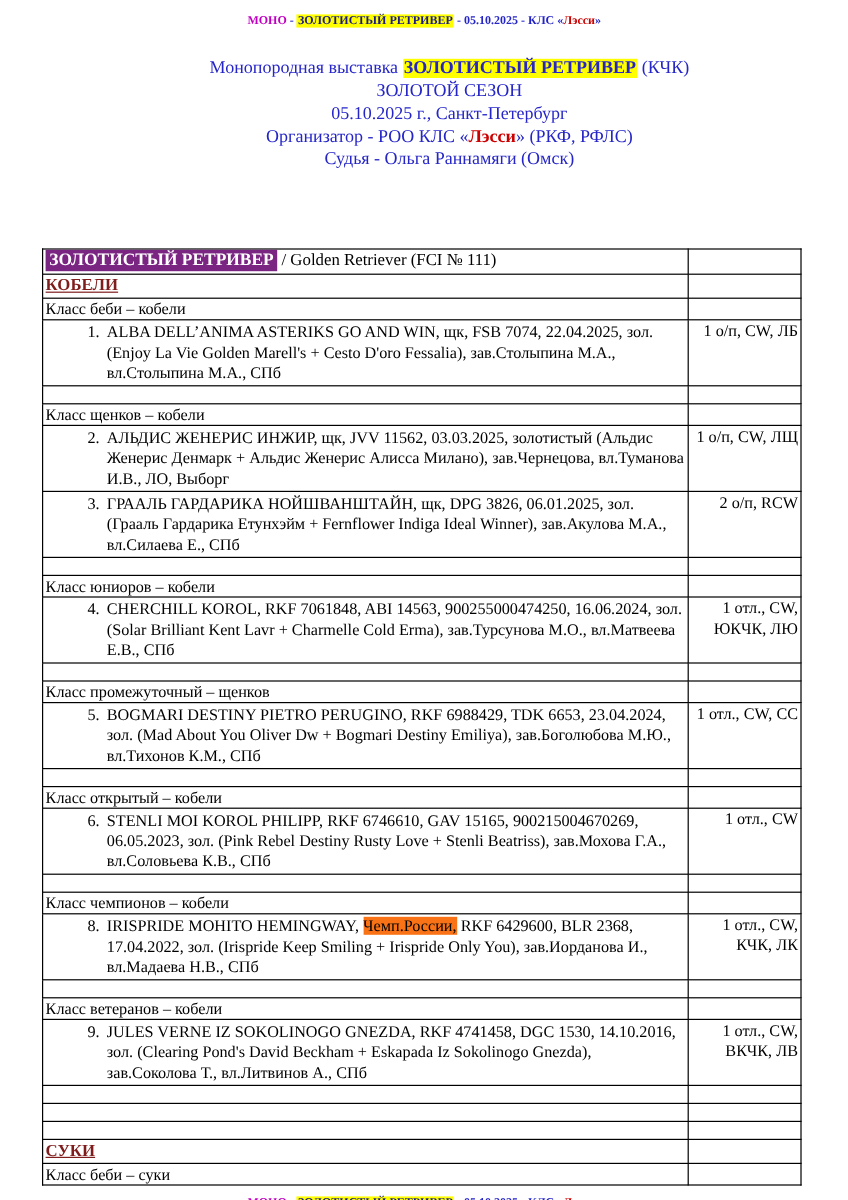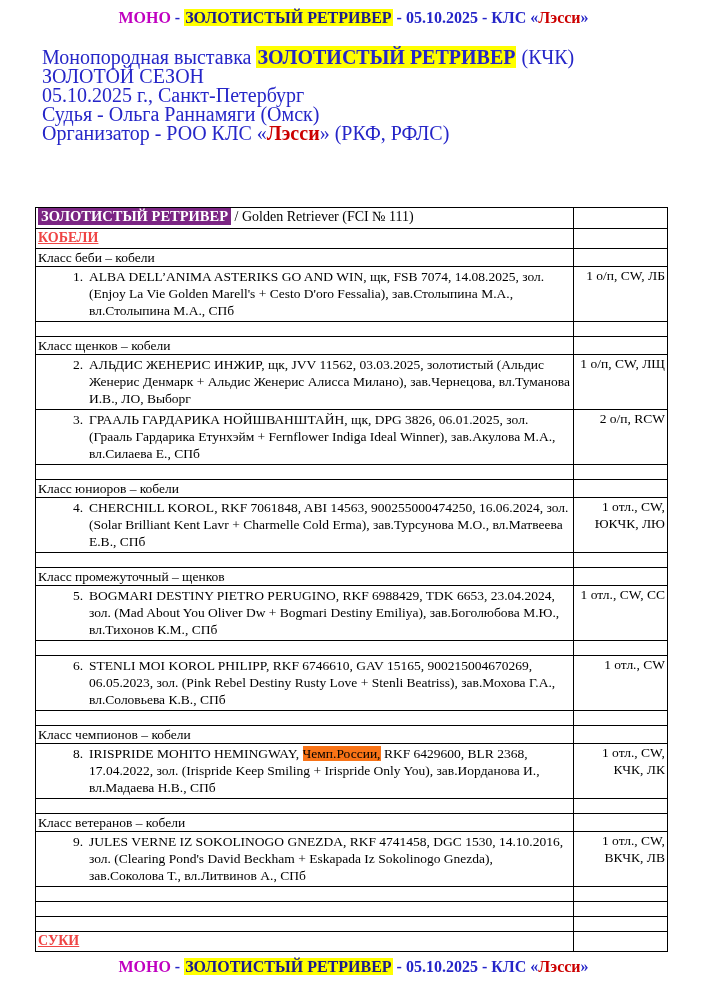--- a/index.html
+++ b/index.html
@@ -2,33 +2,33 @@
 <html><head>
 <meta charset="utf-8">
 <style>
   html,body{margin:0;padding:0;background:#ffffff;}
   .page{
     position:relative;width:707px;height:1000px;background:#fff;
     font-family:"Liberation Serif",serif;color:#000;overflow:hidden;
   }
   
   .runline{
-    text-align:center;font-size:16px;font-weight:bold;line-height:15px;
+    text-align:center;font-size:10px;font-weight:bold;line-height:15px;
     white-space:nowrap;
   }
   .runline .mono{color:#c000c0;}
   .runline .dash{color:#2525c8;}
   .runline .breed-hl{background:#ffff00;color:#1a1a8c;padding:0 1px;}
   .runline .mid{color:#2525c8;}
   .runline .club{color:#cc0000;}
   .hdr{margin-top:10px;}
   .ftr{margin-top:7px;}
 
   
-  .title-block{margin:23px 0 0 42px;font-size:20px;line-height:19px;color:#2525c8;}
+  .title-block{margin:23px 0 0 42px;font-size:15px;line-height:19px;color:#2525c8;text-align:center;}
   .title-block .hl{background:#ffff00;font-weight:bold;padding:0 1px;}
   .title-block .b{font-weight:normal;}
   .title-block .club{color:#cc0000;font-weight:bold;}
 
   
   table.catalog{
     border-collapse:collapse;table-layout:fixed;
     margin:64px 0 0 35px;width:632px;
   }
   table.catalog td{
@@ -36,21 +36,21 @@
     font-size:13.5px;line-height:17px;padding:0 2px;
     overflow:hidden;
   }
   td.c-res{padding:1px 3px;text-align:right;}
   tr.r-breed td{height:20px;}
   tr.r-breed .breed-badge{
     background:#7b2583;color:#ffffff;font-weight:bold;font-size:14.5px;padding:1px 3px;
   }
   tr.r-breed .breed-rest{font-size:14px;}
   tr.r-gender td{height:19px;}
-  .gender-link{color:#ef4444;font-weight:bold;text-decoration:underline;font-size:14px;cursor:pointer;}
+  .gender-link{color:#7f1d1d;font-weight:bold;text-decoration:underline;font-size:14px;cursor:pointer;}
   tr.r-class td{height:16px;}
   tr.r-empty td{height:14px;}
   tr.r-entry td.c-main{padding:1px 2px 2px 2px;}
   .entry{display:flex;}
   .entry .num{flex:0 0 45px;text-align:right;margin-right:6px;}
   .entry .etext{flex:1 1 auto;}
   .entry .ename{font-weight:normal;}
   .entry .ghl{background:#f97316;}
 </style>
 </head>
@@ -59,22 +59,22 @@
 <div class="page">
 
   <div class="runline hdr">
     <span class="mono">МОНО</span><span class="dash"> - </span><span class="breed-hl">ЗОЛОТИСТЫЙ РЕТРИВЕР</span><span class="mid"> - 05.10.2025 - КЛС «</span><span class="club">Лэсси</span><span class="mid">»</span>
   </div>
 
   <div class="title-block">
     <div><span>Монопородная выставка </span><span class="hl">ЗОЛОТИСТЫЙ РЕТРИВЕР</span><span> (КЧК)</span></div>
     <div class="b">ЗОЛОТОЙ СЕЗОН</div>
     <div>05.10.2025 г., Санкт-Петербург</div>
+    <div><span>Организатор - РОО КЛС «</span><span class="club">Лэсси</span><span>» (РКФ, РФЛС)</span></div>
     <div>Судья - Ольга Раннамяги (Омск)</div>
-    <div><span>Организатор - РОО КЛС «</span><span class="club">Лэсси</span><span>» (РКФ, РФЛС)</span></div>
   </div>
 
   <table class="catalog">
     <colgroup>
         <col style="width:538px">
         <col style="width:94px">
       </colgroup>
 
     <tbody>
         <tr class="r-breed">
@@ -89,21 +89,21 @@
 
     <tr class="r-class">
       <td class="c-main">Класс беби – кобели</td>
       <td class="c-res"></td>
     </tr>
 
     <tr class="r-entry">
       <td class="c-main">
         <div class="entry">
           <span class="num">1.</span>
-          <span class="etext"><span class="ename">ALBA DELL’ANIMA ASTERIKS GO AND WIN</span><span>, щк, FSB 7074, 14.08.2025, зол. (Enjoy La Vie Golden Marell's + Cesto D'oro Fessalia), зав.Столыпина М.А., вл.Столыпина М.А., СПб</span></span>
+          <span class="etext"><span class="ename">ALBA DELL’ANIMA ASTERIKS GO AND WIN</span><span>, щк, FSB 7074, 22.04.2025, зол. (Enjoy La Vie Golden Marell's + Cesto D'oro Fessalia), зав.Столыпина М.А., вл.Столыпина М.А., СПб</span></span>
         </div>
       </td>
       <td class="c-res">1 о/п, CW, ЛБ</td>
     </tr>
 
     <tr class="r-empty">
           <td class="c-main"></td>
           <td class="c-res"></td>
         </tr>
 
@@ -170,20 +170,24 @@
         </div>
       </td>
       <td class="c-res">1 отл., CW, СС</td>
     </tr>
 
     <tr class="r-empty">
           <td class="c-main"></td>
           <td class="c-res"></td>
         </tr>
 
+    <tr class="r-class">
+      <td class="c-main">Класс открытый – кобели</td>
+      <td class="c-res"></td>
+    </tr>
 
     <tr class="r-entry">
       <td class="c-main">
         <div class="entry">
           <span class="num">6.</span>
           <span class="etext"><span class="ename">STENLI MOI KOROL PHILIPP</span><span>, RKF 6746610, GAV 15165, 900215004670269, 06.05.2023, зол. (Pink Rebel Destiny Rusty Love + Stenli Beatriss), зав.Мохова Г.А., вл.Соловьева К.В., СПб</span></span>
         </div>
       </td>
       <td class="c-res">1 отл., CW</td>
     </tr>
@@ -239,20 +243,24 @@
     <tr class="r-empty">
           <td class="c-main"></td>
           <td class="c-res"></td>
         </tr>
 
     <tr class="r-gender">
       <td class="c-main"><span class="gender-link">СУКИ</span></td>
       <td class="c-res"></td>
     </tr>
 
+    <tr class="r-class">
+      <td class="c-main">Класс беби – суки</td>
+      <td class="c-res"></td>
+    </tr>
   </tbody>
     </table>
 
   <div class="runline ftr">
     <span class="mono">МОНО</span><span class="dash"> - </span><span class="breed-hl">ЗОЛОТИСТЫЙ РЕТРИВЕР</span><span class="mid"> - 05.10.2025 - КЛС «</span><span class="club">Лэсси</span><span class="mid">»</span>
   </div>
 
 </div>
 
 </body></html>

